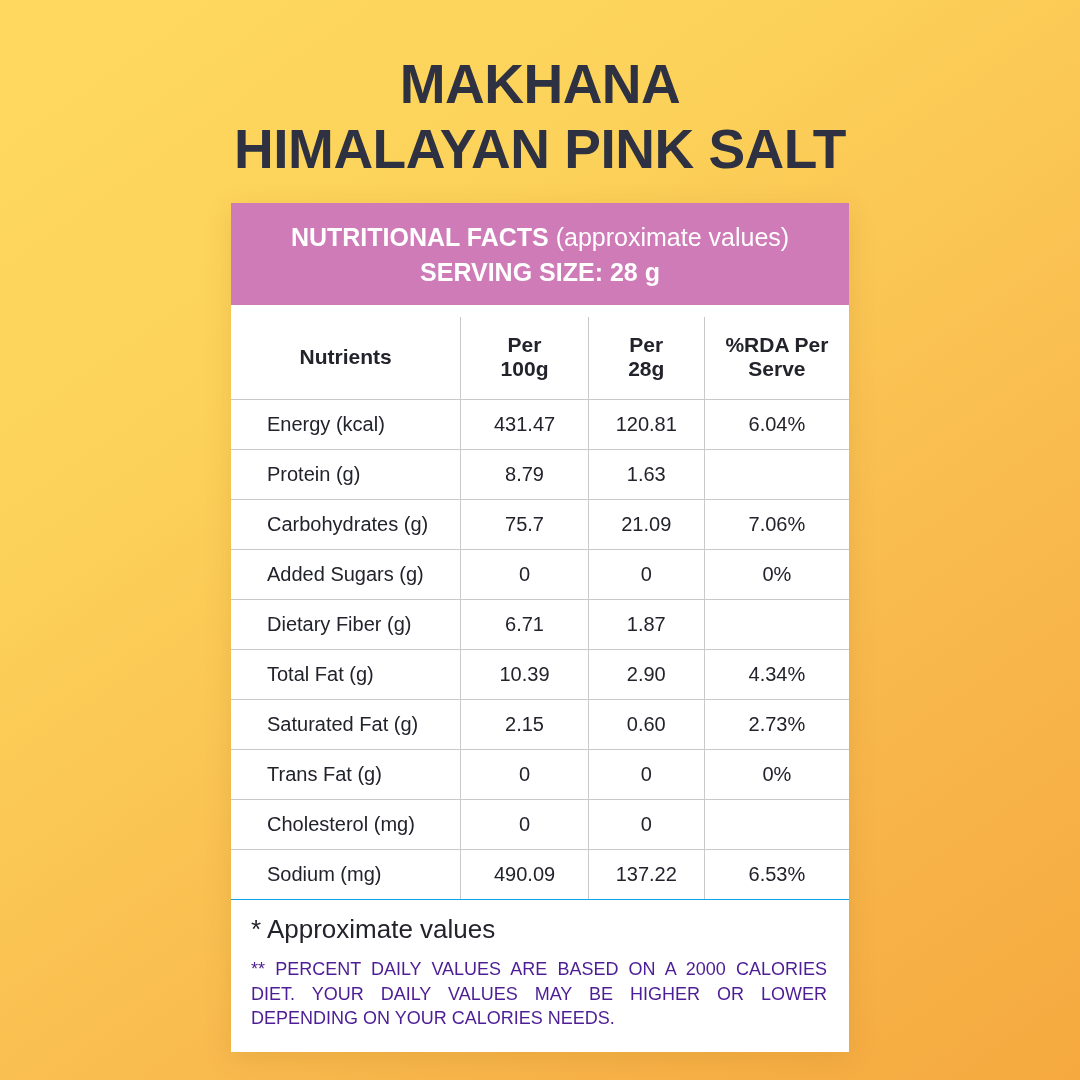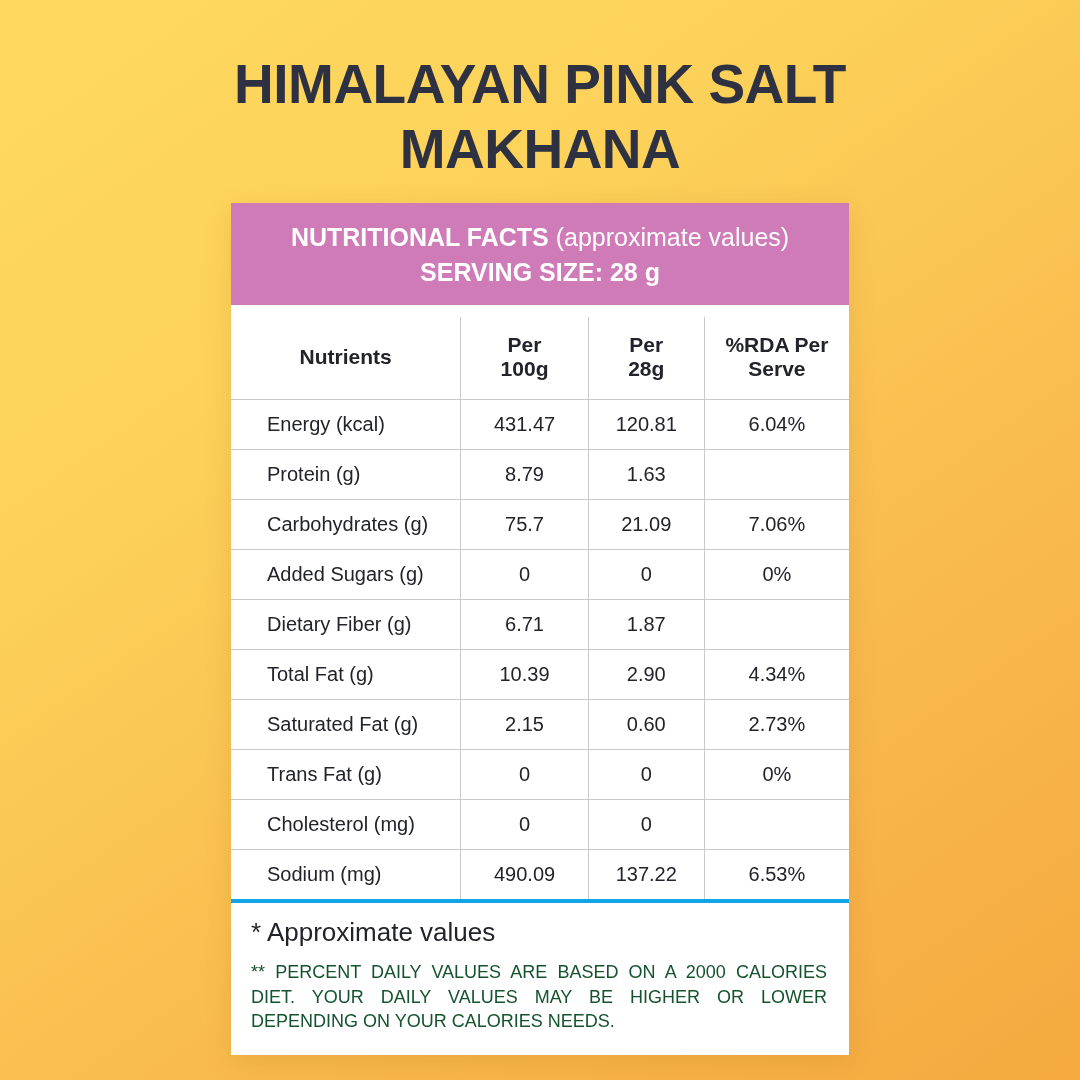--- a/index.html
+++ b/index.html
@@ -89,45 +89,45 @@
   }
   table.nutri tbody td.name {
     text-align: left;
     padding-left: 36px;
     font-weight: 400;
   }
   table.nutri tbody td.val {
     text-align: center;
   }
   table.nutri tbody tr:last-child td {
-    border-bottom: 4px solid #0ea5e9;
+    border-bottom: 1px solid #0ea5e9;
   }
   .footnotes {
     padding: 14px 22px 22px 20px;
   }
   .footnotes .fn1 {
     font-size: 26px;
     color: #22232b;
     margin-bottom: 12px;
   }
   .footnotes .fn2 {
     font-size: 18px;
-    color: #14532d;
+    color: #4c1d95;
     line-height: 1.35;
     text-align: justify;
   }
 </style>
 </head>
 <body>
 
 <div class="page">
 
   <div class="title">
+    <span class="line">MAKHANA</span>
     <span class="line">HIMALAYAN PINK SALT</span>
-    <span class="line">MAKHANA</span>
   </div>
 
   <div class="card">
 
     <div class="card-header">
       <span class="hdr-line"><span>NUTRITIONAL FACTS </span><span class="light">(approximate values)</span></span>
       <span class="hdr-line">SERVING SIZE: 28 g</span>
     </div>
 
     <table class="nutri">

